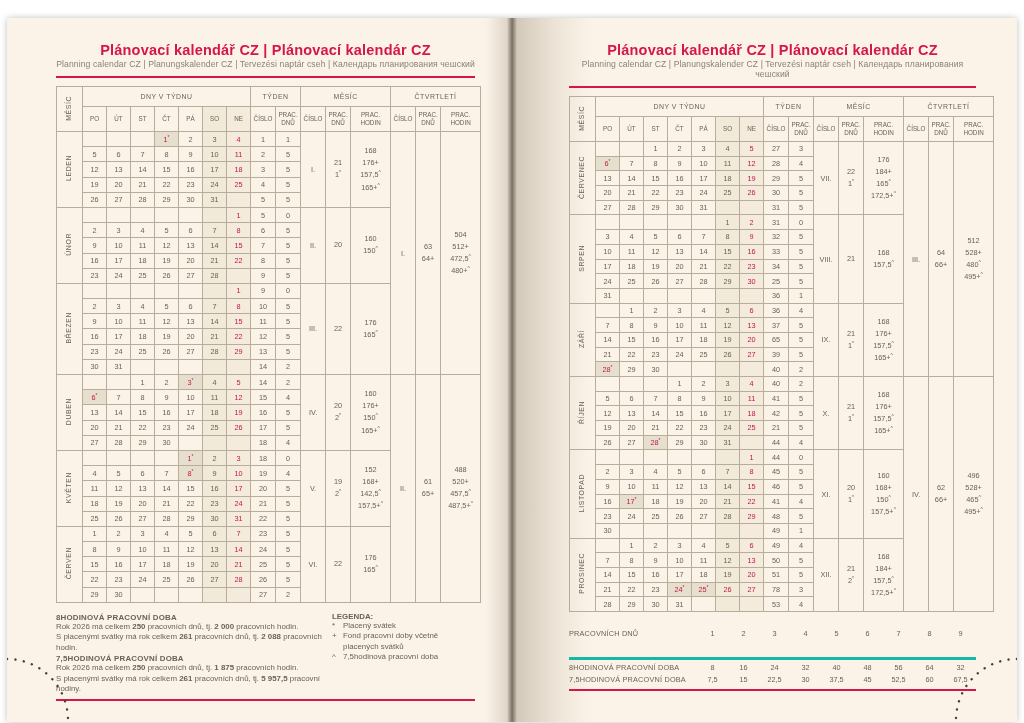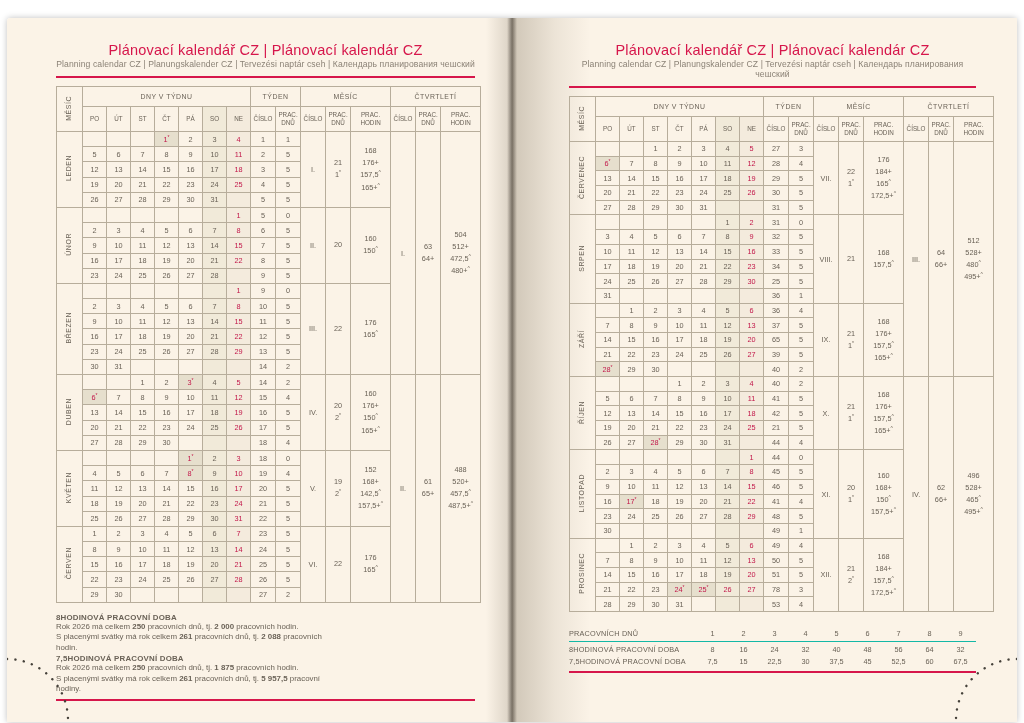--- a/index.html
+++ b/index.html
@@ -6,21 +6,21 @@
   html,body{width:1024px;height:723px}
   body{background:#ffffff;font-family:"Liberation Sans",sans-serif;position:relative;overflow:hidden}
   .book{position:absolute;left:7px;right:7px;top:18px;bottom:1px;display:flex;box-shadow:0 0 6px rgba(0,0,0,.25);border-radius:3px 3px 0 0}
   .page{position:relative;width:50%;height:100%;background:var(--paper)}
   .left-page{border-radius:3px 0 0 0}
   .left-page::after{content:'';position:absolute;right:0;top:0;bottom:0;width:26px;background:linear-gradient(90deg,rgba(95,82,62,0),rgba(95,82,62,.22));pointer-events:none}
   .right-page::before{content:'';position:absolute;left:0;top:0;bottom:0;width:78px;background:linear-gradient(90deg,rgba(105,92,70,.30),rgba(105,92,70,.10) 55%,rgba(105,92,70,0));pointer-events:none;z-index:1}
   .spine{position:absolute;left:50%;top:0;bottom:0;width:10px;transform:translateX(-50%);background:linear-gradient(90deg,rgba(60,50,38,0),rgba(45,38,28,.55) 50%,rgba(60,50,38,0));z-index:6;pointer-events:none}
   .content{position:absolute;top:24px;left:49px;right:37px;z-index:2}
   .right-page .content{left:57px;right:41px}
-  .page-title{text-align:center;color:var(--accent);font-weight:normal;font-size:14.5px;letter-spacing:.2px}
+  .page-title{text-align:center;color:var(--accent);font-weight:bold;font-size:14.5px;letter-spacing:.2px}
   .page-subtitle{margin-top:1px;text-align:center;color:#8b8276;font-size:8.6px;letter-spacing:.1px}
   .rule{height:2px;background:var(--accent);margin:7px 0 8px}
   table.cal{width:100%;border-collapse:collapse;table-layout:fixed;color:#6a6257}
   .cal th,.cal td{border:1px solid #b7ad9b;text-align:center;vertical-align:middle;padding:0;font-weight:normal;overflow:hidden}
   .cal thead tr.t1 th{height:20px;font-size:6.9px;letter-spacing:.5px;color:#6a6257}
   .cal thead tr.t2 th{height:25px;font-size:6.3px;line-height:1.2;white-space:pre-line;color:#6a6257}
   .cal tbody td{font-size:7.3px}
   .pg0 tbody td{height:15.2px}
   .pg1 tbody td{height:14.7px}
   .vtext{writing-mode:vertical-rl;transform:rotate(180deg);font-size:6.9px;letter-spacing:.6px;display:inline-block;line-height:1}
@@ -36,21 +36,21 @@
   .note-head{font-size:7.9px;font-weight:bold;letter-spacing:.2px;margin-top:1px}
   .note-line{font-size:7.9px;line-height:1.33}
   .legend{margin-left:4px;flex:1}
   .legend-title{font-size:7.9px;font-weight:bold}
   .legend-row{display:flex;font-size:7.9px;line-height:1.33}
   .legend-sym{width:11px}
   .legend-text{flex:1}
   .footer-rule{height:2px;background:var(--accent);margin-top:4px}
   .mini-table{margin-top:16px;color:#6a6257}
   .mini-row{display:grid;grid-template-columns:128px repeat(9,1fr);font-size:7.3px;line-height:1.55;align-items:center}
-  .mini-row.first{border-bottom:1px solid #14b8a6;padding-bottom:2px;margin-bottom:2px}
+  .mini-row.first{border-bottom:3px solid #14b8a6;padding-bottom:18px;margin-bottom:2px}
   .mini-label{text-align:left;letter-spacing:.2px}
   .mini-val{text-align:center}
   .corner-dots{position:absolute;bottom:0;z-index:4;pointer-events:none}
   .corner-dots.bl{left:0}
   .corner-dots.br{right:0}
 </style>
 </head>
 <body>
 
 <div class="book">
@@ -486,20 +486,37 @@
       </table>
       <div class="footer">
         <div class="notes">
             <div class="note-head">8HODINOVÁ PRACOVNÍ DOBA</div>
             <div class="note-line">Rok 2026 má celkem <b>250</b> pracovních dnů, tj. <b>2 000</b> pracovních hodin.</div>
             <div class="note-line">S placenými svátky má rok celkem <b>261</b> pracovních dnů, tj. <b>2 088</b> pracovních hodin.</div>
             <div class="note-head">7,5HODINOVÁ PRACOVNÍ DOBA</div>
             <div class="note-line">Rok 2026 má celkem <b>250</b> pracovních dnů, tj. <b>1 875</b> pracovních hodin.</div>
             <div class="note-line">S placenými svátky má rok celkem <b>261</b> pracovních dnů, tj. <b>5 957,5</b> pracovní hodiny.</div>
           </div>
+        <div class="legend">
+          <div class="legend-title">LEGENDA:</div>
+          <div>
+              <div class="legend-row">
+                <span class="legend-sym">*</span>
+                <span class="legend-text">Placený svátek</span>
+              </div>
+              <div class="legend-row">
+                <span class="legend-sym">+</span>
+                <span class="legend-text">Fond pracovní doby včetně placených svátků</span>
+              </div>
+              <div class="legend-row">
+                <span class="legend-sym">^</span>
+                <span class="legend-text">7,5hodinová pracovní doba</span>
+              </div>
+            </div>
+        </div>
       </div>
       <div class="footer-rule"></div>
     </div>
     <svg class="corner-dots bl" width="72" height="72" viewBox="0 0 72 72">
       <path d="M 0 9 A 61 61 0 0 1 61 70" fill="none" stroke="#45413a" stroke-width="2.4" stroke-linecap="round" stroke-dasharray="0.1 8.4"></path>
     </svg>
   </section>
 
   <section class="page right-page pg1">
     <div class="content">

